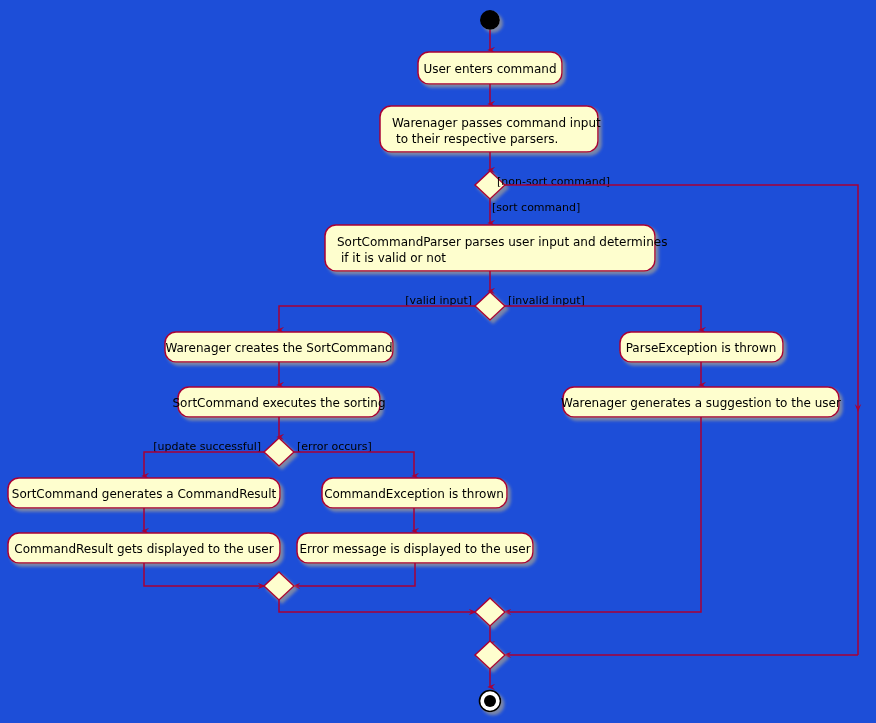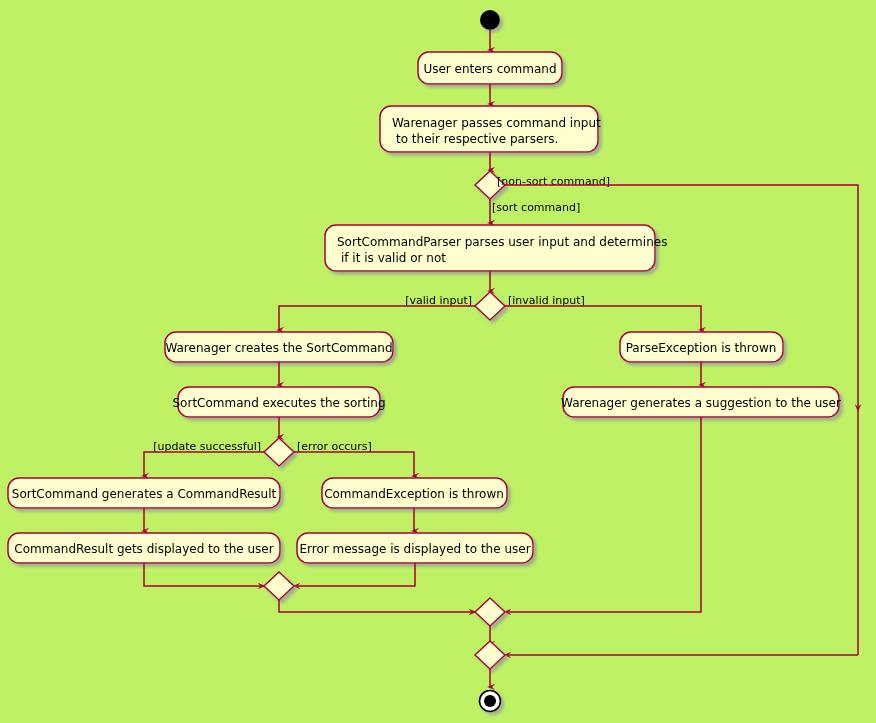--- a/index.html
+++ b/index.html
@@ -7,21 +7,21 @@
     padding: 0;
     background: #FFFFFF;
   }
   body {
     font-family: "DejaVu Sans", sans-serif;
   }
   #diagram-root {
     position: relative;
     width: 876px;
     height: 723px;
-    background: #bef264;
+    background: #1d4ed8;
     overflow: hidden;
   }
   svg#uml-canvas {
     position: absolute;
     left: 0;
     top: 0;
     width: 876px;
     height: 723px;
     display: block;
   }

